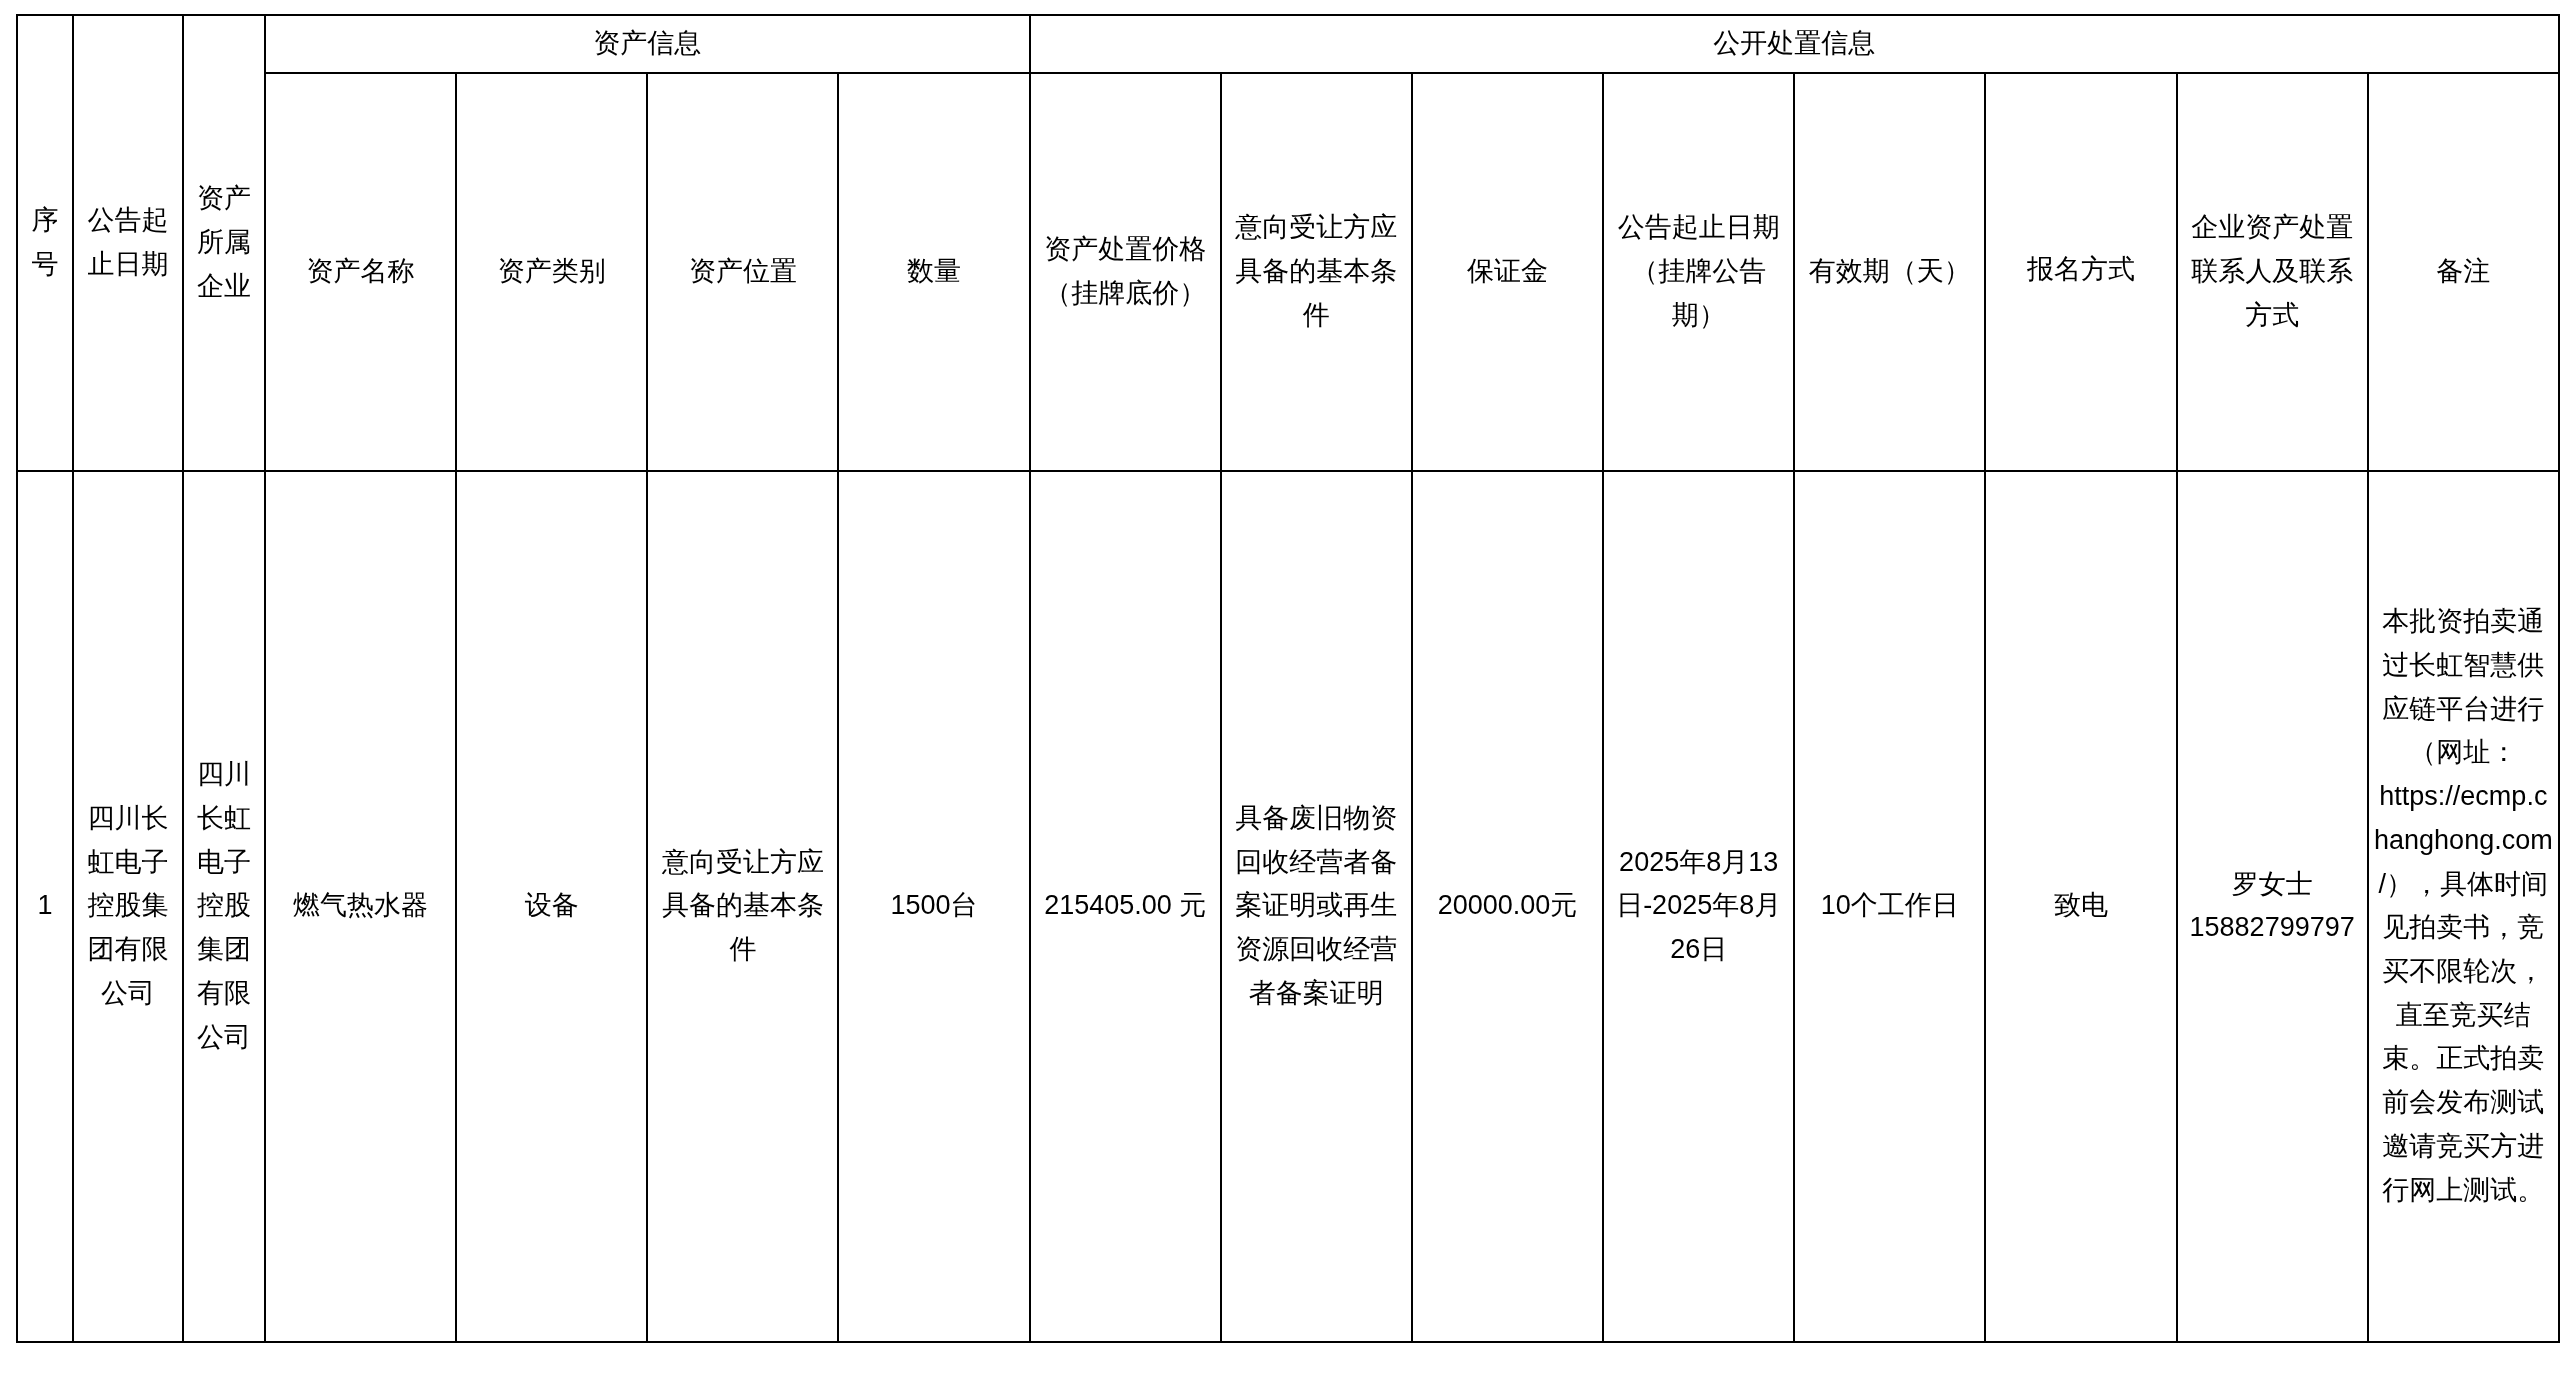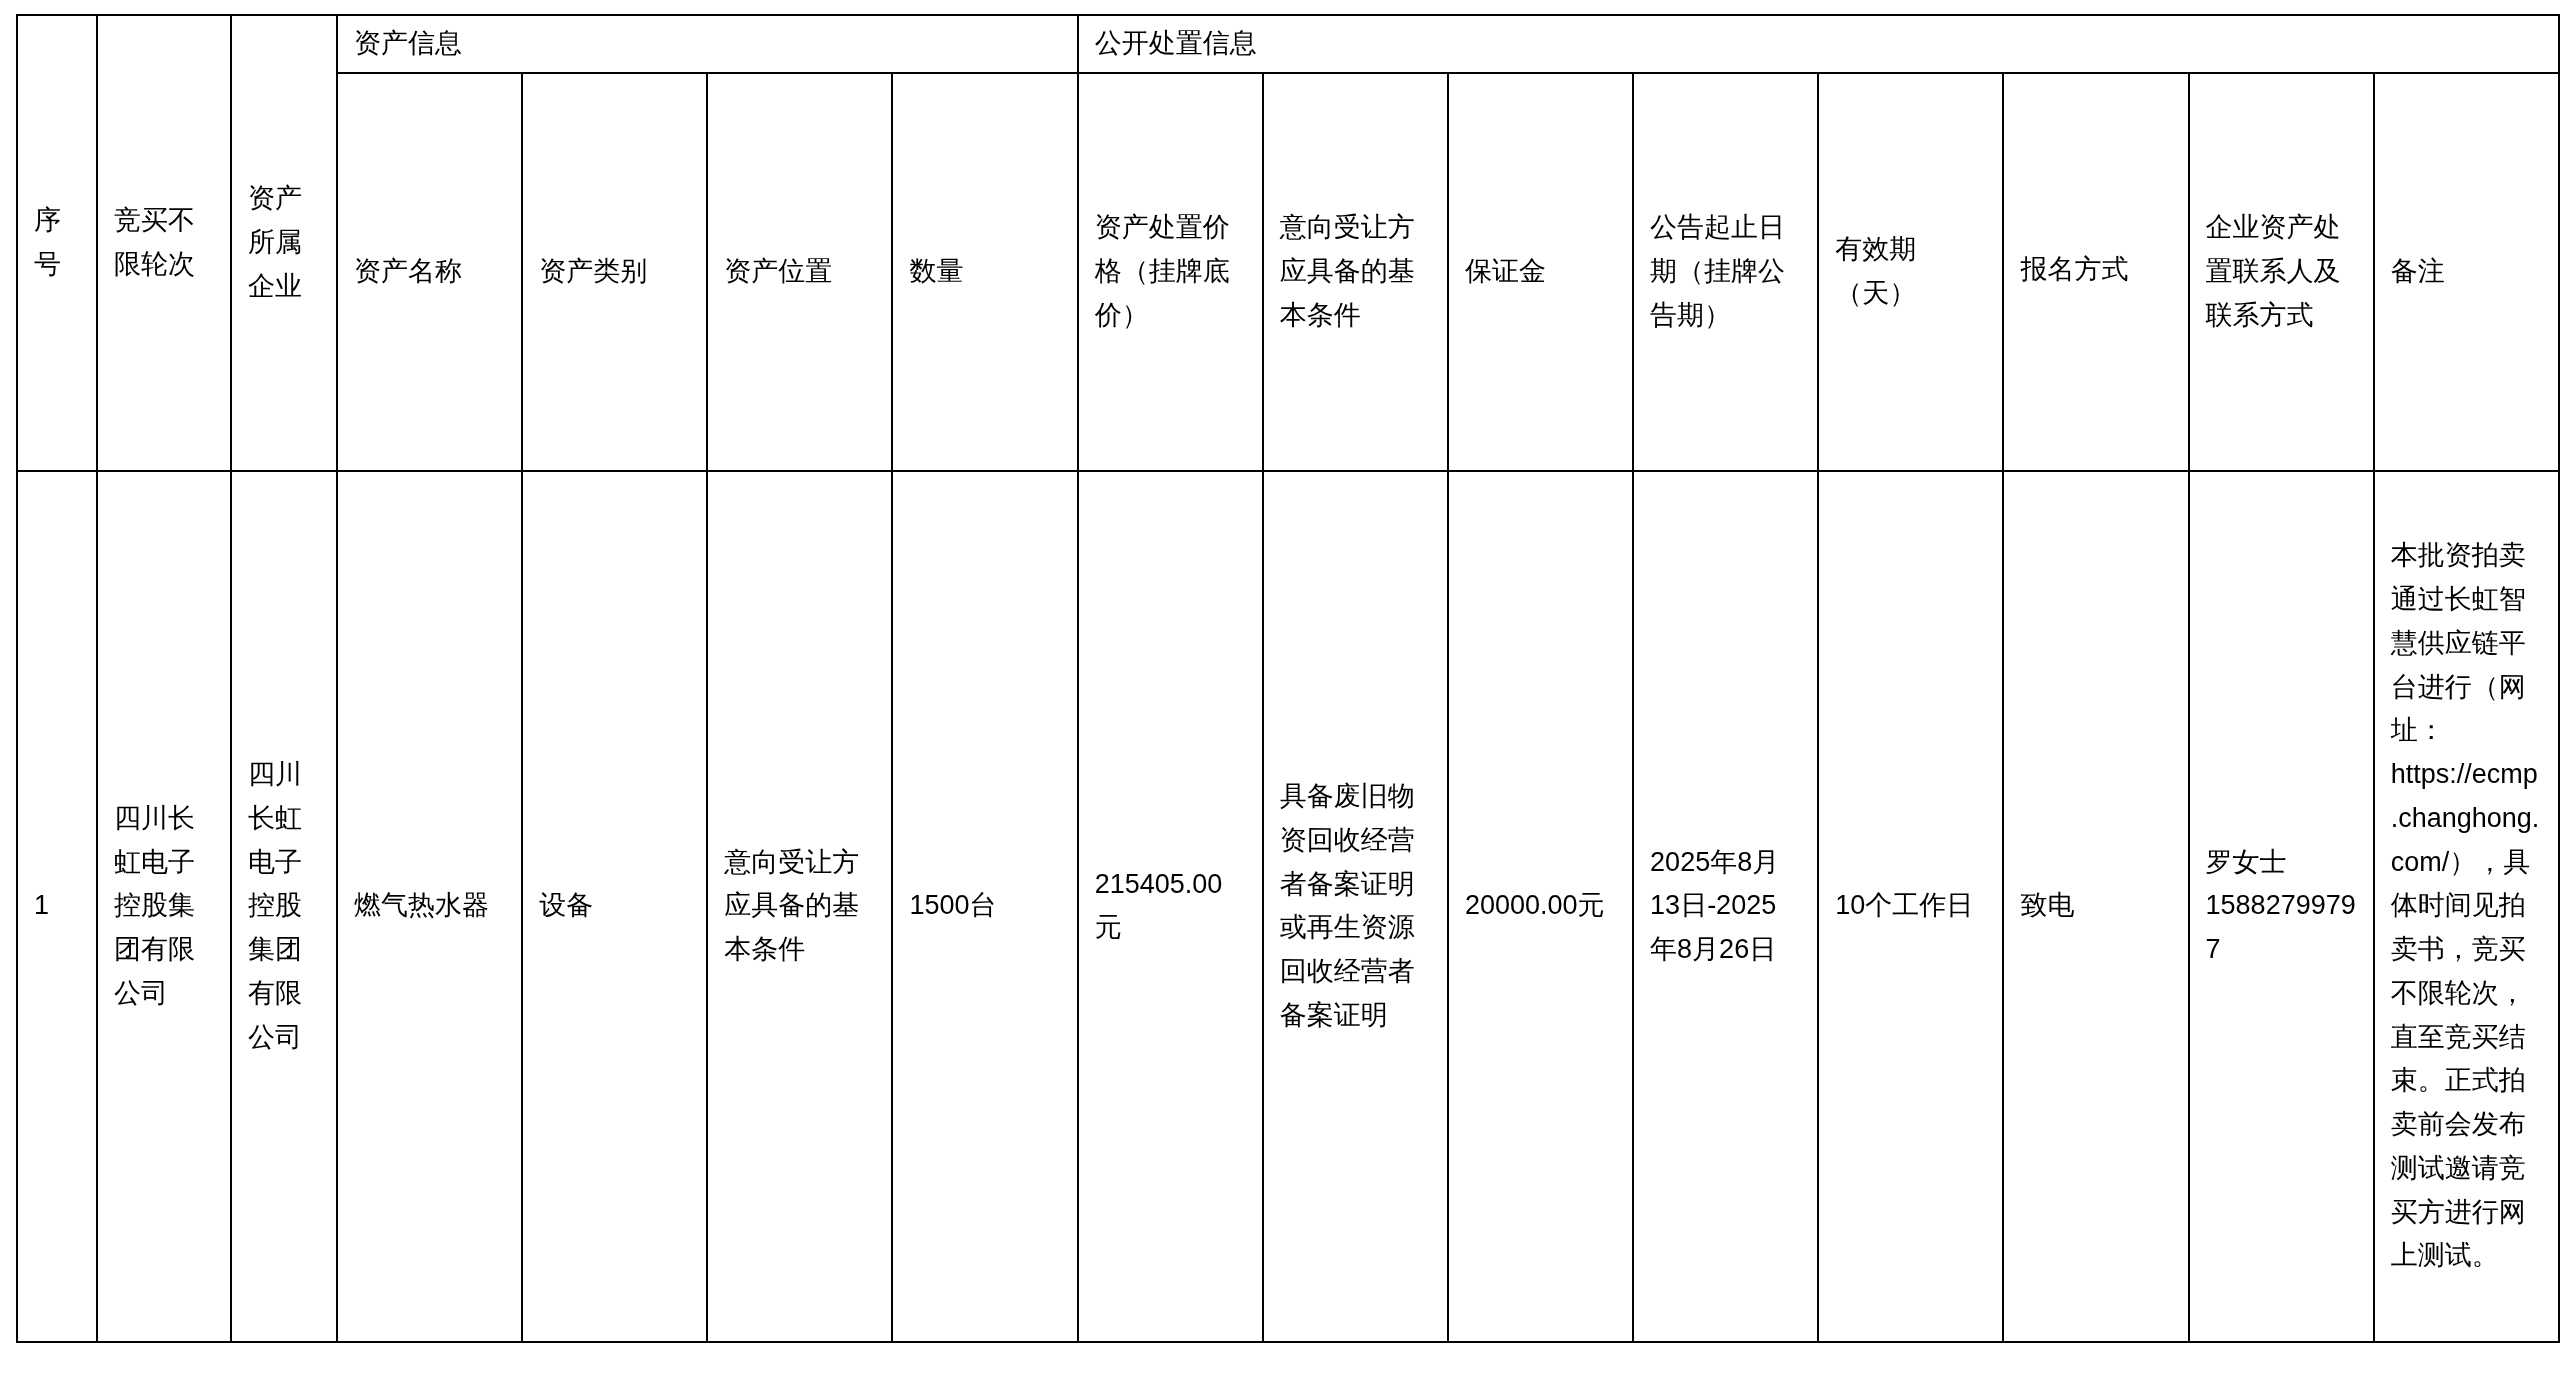--- a/index.html
+++ b/index.html
@@ -19,25 +19,26 @@
     box-sizing: border-box;
     width: 2576px;
   }
   table.asset-table {
     border-collapse: collapse;
     table-layout: fixed;
     width: 2544px;
   }
   table.asset-table td, table.asset-table th {
     border: 2px solid #000000;
+    text-align: center;
     vertical-align: middle;
     font-weight: normal;
     font-size: 27px;
     line-height: 1.62;
-    padding: 6px 16px;
+    padding: 6px 4px;
     word-wrap: break-word;
     overflow-wrap: break-word;
   }
   
   .vtext {
     white-space: normal;
     word-break: break-all;
   }
   .narrow-1 { width: 46px; }
   .narrow-2 { width: 100px; }
@@ -72,21 +73,21 @@
   }
 </style>
 </head>
 <body>
 
 <div class="sheet">
   <table class="asset-table">
     <tbody>
       <tr>
         <td class="narrow-1" rowspan="2">序号</td>
-        <td class="narrow-2" rowspan="2">竞买不限轮次</td>
+        <td class="narrow-2" rowspan="2">公告起止日期</td>
         <td class="narrow-3" rowspan="2">资产所属企业</td>
         <td class="group-head" colspan="4">资产信息</td>
         <td class="group-head" colspan="8">公开处置信息</td>
       </tr>
       <tr class="hdr-tall">
         <td class="narrow-4 vtext">资产名称</td>
         <td class="narrow-5 vtext">资产类别</td>
         <td class="col-pos vtext">资产位置</td>
         <td class="col-qty">数量</td>
         <td class="col-price">资产处置价格（挂牌底价）</td>

